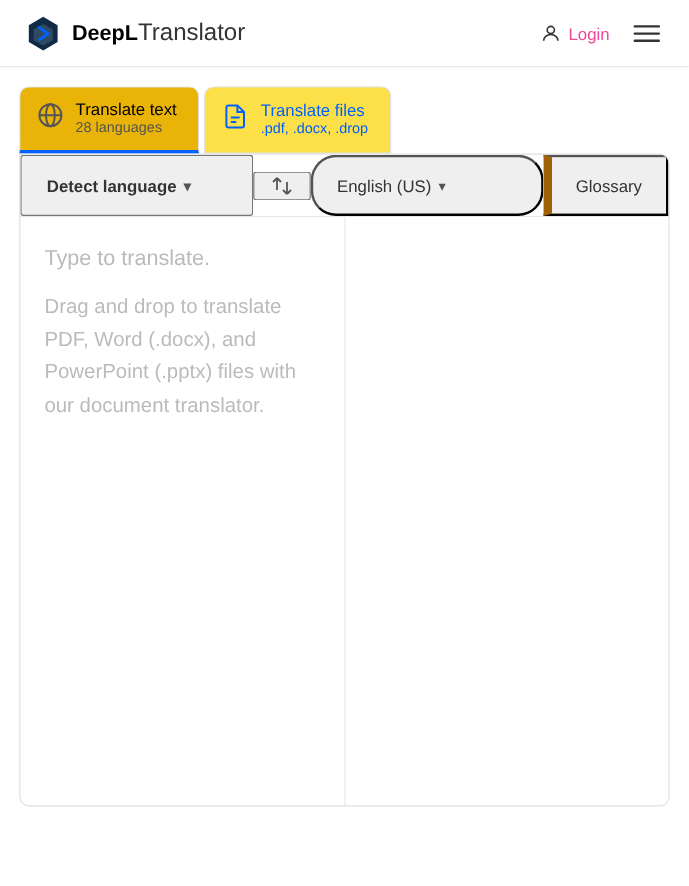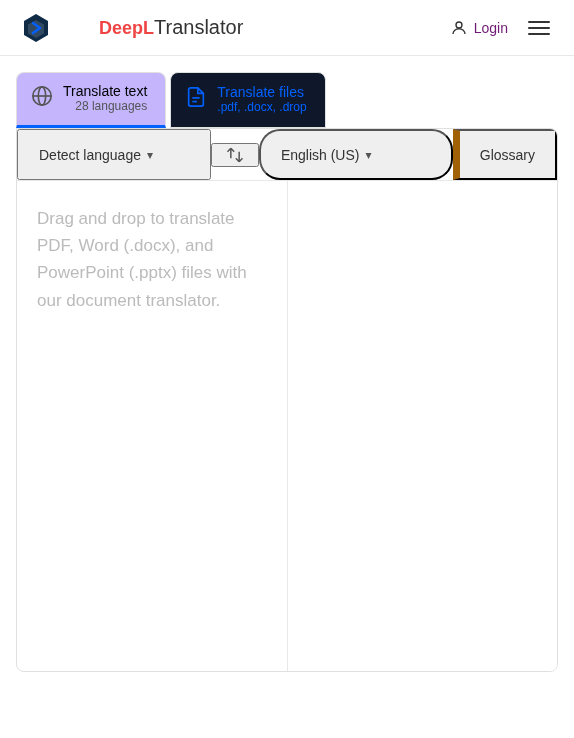--- a/index.html
+++ b/index.html
@@ -32,21 +32,21 @@
     .header-right {
       display: flex;
       align-items: center;
       gap: 16px;
     }
     .login-btn {
       display: flex;
       align-items: center;
       gap: 6px;
       font-size: 14px;
-      color: #701a75;
+      color: #ec4899;
       cursor: pointer;
       background: none;
       border: none;
     }
     .hamburger-btn {
       background: none;
       border: none;
       cursor: pointer;
       display: flex;
       flex-direction: column;
@@ -68,39 +68,38 @@
       padding: 16px 16px 0 16px;
     }
     .tab {
       display: flex;
       align-items: center;
       gap: 10px;
       padding: 10px 18px 12px 14px;
       cursor: pointer;
       border: 1px solid #e0e0e0;
       border-radius: 8px 8px 0 0;
-      background: #0f172a;
+      background: #fde047;
       font-size: 14px;
       color: #555;
       position: relative;
     }
     .tab.active {
-      background: #c4b5fd;
+      background: #eab308;
       border-bottom: 3px solid #0061ff;
       color: #000;
       font-weight: 500;
     }
     .tab.active .tab-title {
       color: #000;
     }
     .tab .tab-subtitle {
       font-size: 12px;
       color: #777;
       font-weight: 400;
-      text-align: right;
     }
     .tab.active .tab-subtitle {
       color: #555;
     }
     .tab-text-area {
       display: flex;
       flex-direction: column;
     }
     .tab-icon {
       font-size: 18px;
@@ -139,21 +138,21 @@
       flex: 1;
       display: flex;
       align-items: center;
       justify-content: flex-start;
       padding: 0 20px;
       font-size: 14px;
       color: #333;
       cursor: pointer;
       height: 100%;
       gap: 6px;
-      font-weight: 400;
+      font-weight: 700;
     }
     .lang-swap {
       padding: 0 12px;
       cursor: pointer;
       color: #555;
       font-size: 18px;
       display: flex;
       align-items: center;
     }
     .lang-target {
@@ -219,21 +218,21 @@
 
 <div class="header">
   <div class="logo-area">
 
     <svg class="logo-icon" viewBox="0 0 32 32" fill="none" xmlns="http://www.w3.org/2000/svg">
       <polygon points="16,2 28,9 28,23 16,30 4,23 4,9" fill="#0f2b46"></polygon>
       <polygon points="16,8 24,12.5 24,21.5 16,26 8,21.5 8,12.5" fill="#fff" opacity="0.15"></polygon>
       <path d="M13 11 L20 16 L13 21" stroke="#0061ff" stroke-width="2.5" fill="none" stroke-linecap="round" stroke-linejoin="round"></path>
     </svg>
     <div>
-      <span style="font-size:18px; font-weight:700; color:#ef4444;margin-left:39px;">DeepL</span><span style="font-size:20px; font-weight:400; color:#333;">Translator</span>
+      <span style="font-size:18px; font-weight:700; color:#000000;">DeepL</span><span style="font-size:20px; font-weight:400; color:#333;">Translator</span>
     </div>
   </div>
   <div class="header-right">
     <button class="login-btn">
       <svg width="18" height="18" viewBox="0 0 24 24" fill="none" stroke="#333" stroke-width="1.8">
         <circle cx="12" cy="8" r="4"></circle>
         <path d="M4 20c0-4 3.6-7 8-7s8 3 8 7"></path>
       </svg>
       <span>Login</span>
     </button>
@@ -298,20 +297,21 @@
     </button>
 
     <button class="lang-glossary">
       <span>Glossary</span>
     </button>
   </div>
 
   <div class="panels">
 
     <div class="panel-source">
+      <div class="placeholder-title">Type to translate.</div>
       <div class="placeholder-desc">Drag and drop to translate PDF, Word (.docx), and PowerPoint (.pptx) files with our document translator.</div>
     </div>
 
     <div class="panel-target">
     </div>
   </div>
 
 </div>
 
 </body></html>

